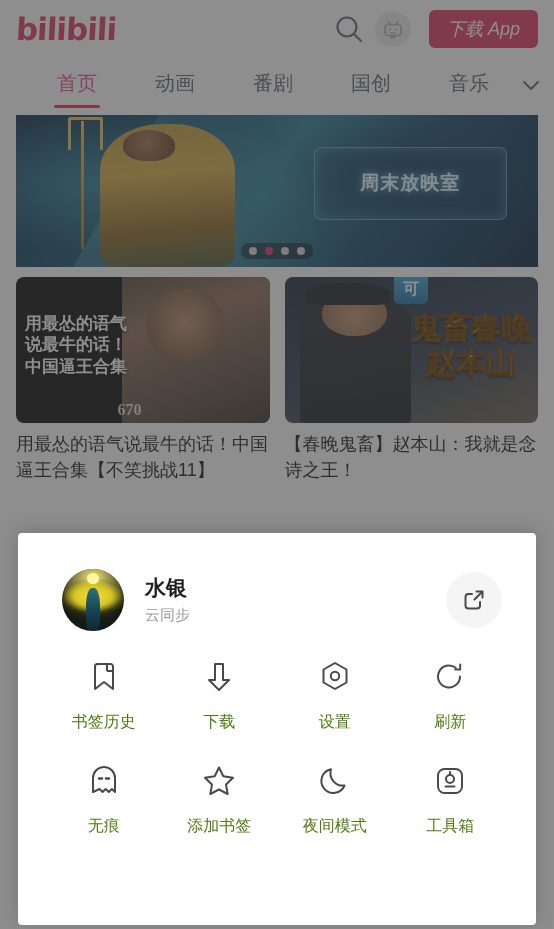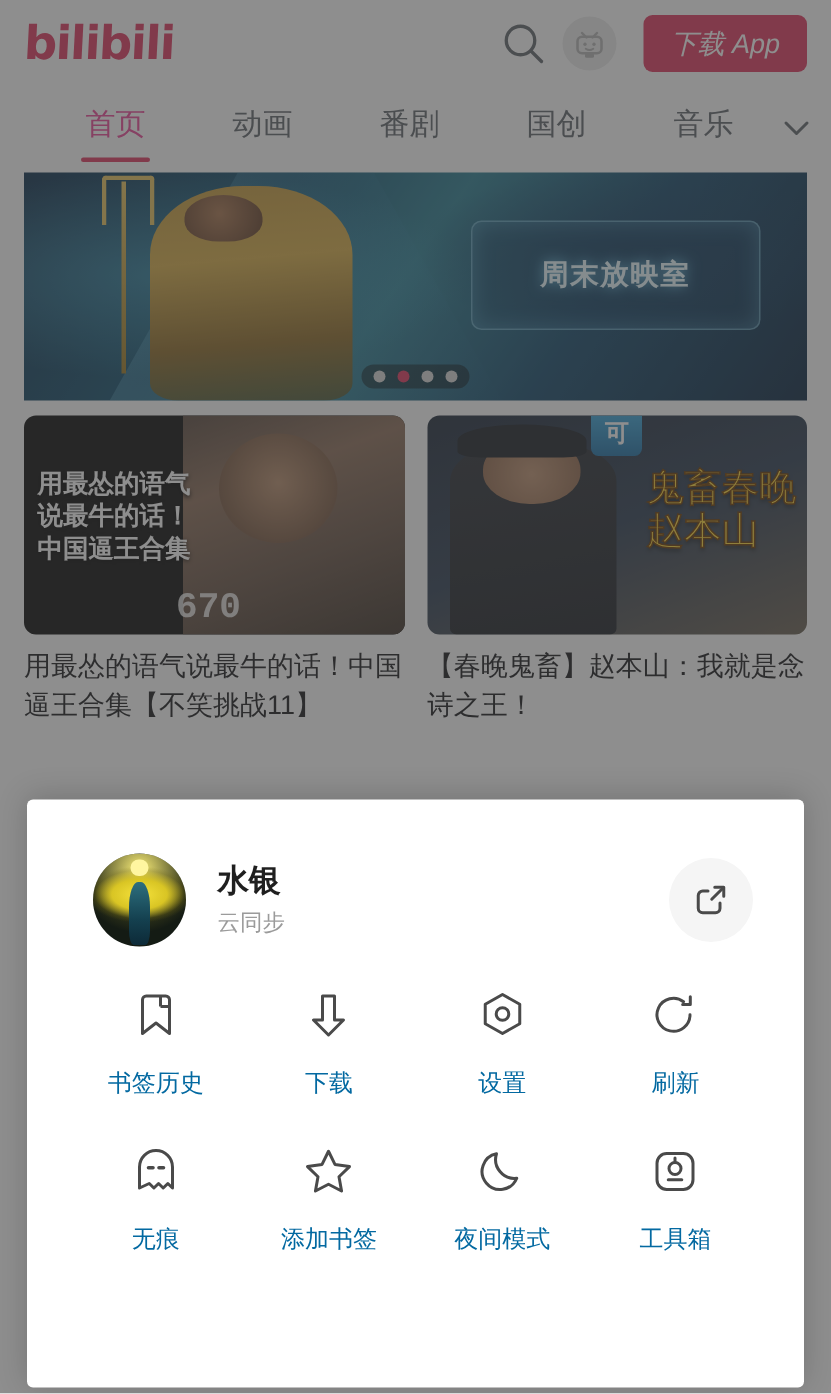--- a/index.html
+++ b/index.html
@@ -215,23 +215,23 @@
     font-size: 17px;
     font-weight: bold;
     line-height: 1.25;
     text-shadow: 0 1px 3px rgba(0,0,0,.9);
     font-family: "DejaVu Sans", sans-serif;
   }
   .thumb-a .num {
     position: absolute;
     left: 40%; bottom: 4px;
     color: rgba(255,255,255,.8);
-    font-size: 24px;
+    font-size: 16px;
     font-weight: bold;
-    font-family: Liberation Mono, monospace;
+    font-family: Liberation Serif, serif;
   }
   .thumb-b { background: linear-gradient(160deg,#1f2a3a, #2d3d52 50%, #6a6052); }
   .thumb-b .person {
     position: absolute; left: 6%; bottom: 0; width: 44%; height: 88%;
     background: linear-gradient(170deg,#2b2f36 0%, #1c2026 100%);
     border-radius: 40% 40% 4% 4% / 20% 20% 3% 3%;
   }
   .thumb-b .person::before {
     content: "";
     position: absolute; left: 20%; top: -2%;
@@ -241,24 +241,24 @@
   }
   .thumb-b .hat {
     position: absolute; left: 8%; top: 4%;
     width: 34%; height: 15%;
     background: #1b1f26;
     border-radius: 50% 50% 18% 18%;
   }
   .thumb-b .t2 {
     position: absolute;
     right: 7px; top: 34px;
-    text-align: left;
+    text-align: center;
     color: #ffd83a;
-    font-size: 25px;
-    font-weight: normal;
+    font-size: 30px;
+    font-weight: bold;
     line-height: 1.15;
     -webkit-text-stroke: 1px #6b3a00;
     text-shadow: 0 2px 3px rgba(0,0,0,.6);
     font-family: "DejaVu Sans", sans-serif;
   }
   .thumb-b .tagbox {
     position: absolute;
     left: 50%; transform: translateX(-50%);
     top: 0;
     background: linear-gradient(180deg,#3aa4d8,#1d6fa5);
@@ -371,21 +371,21 @@
     align-items: center;
     cursor: pointer;
   }
   .cell .glyph {
     width: 44px; height: 44px;
     display: flex; align-items: center; justify-content: center;
   }
   .cell .lbl {
     margin-top: 13px;
     font-size: 16px;
-    color: #0369a1;
+    color: #4d7c0f;
   }
   svg { display: block; }
 </style>
 </head>
 <body>
 
 <div id="app">
 
   <div class="page">
 

